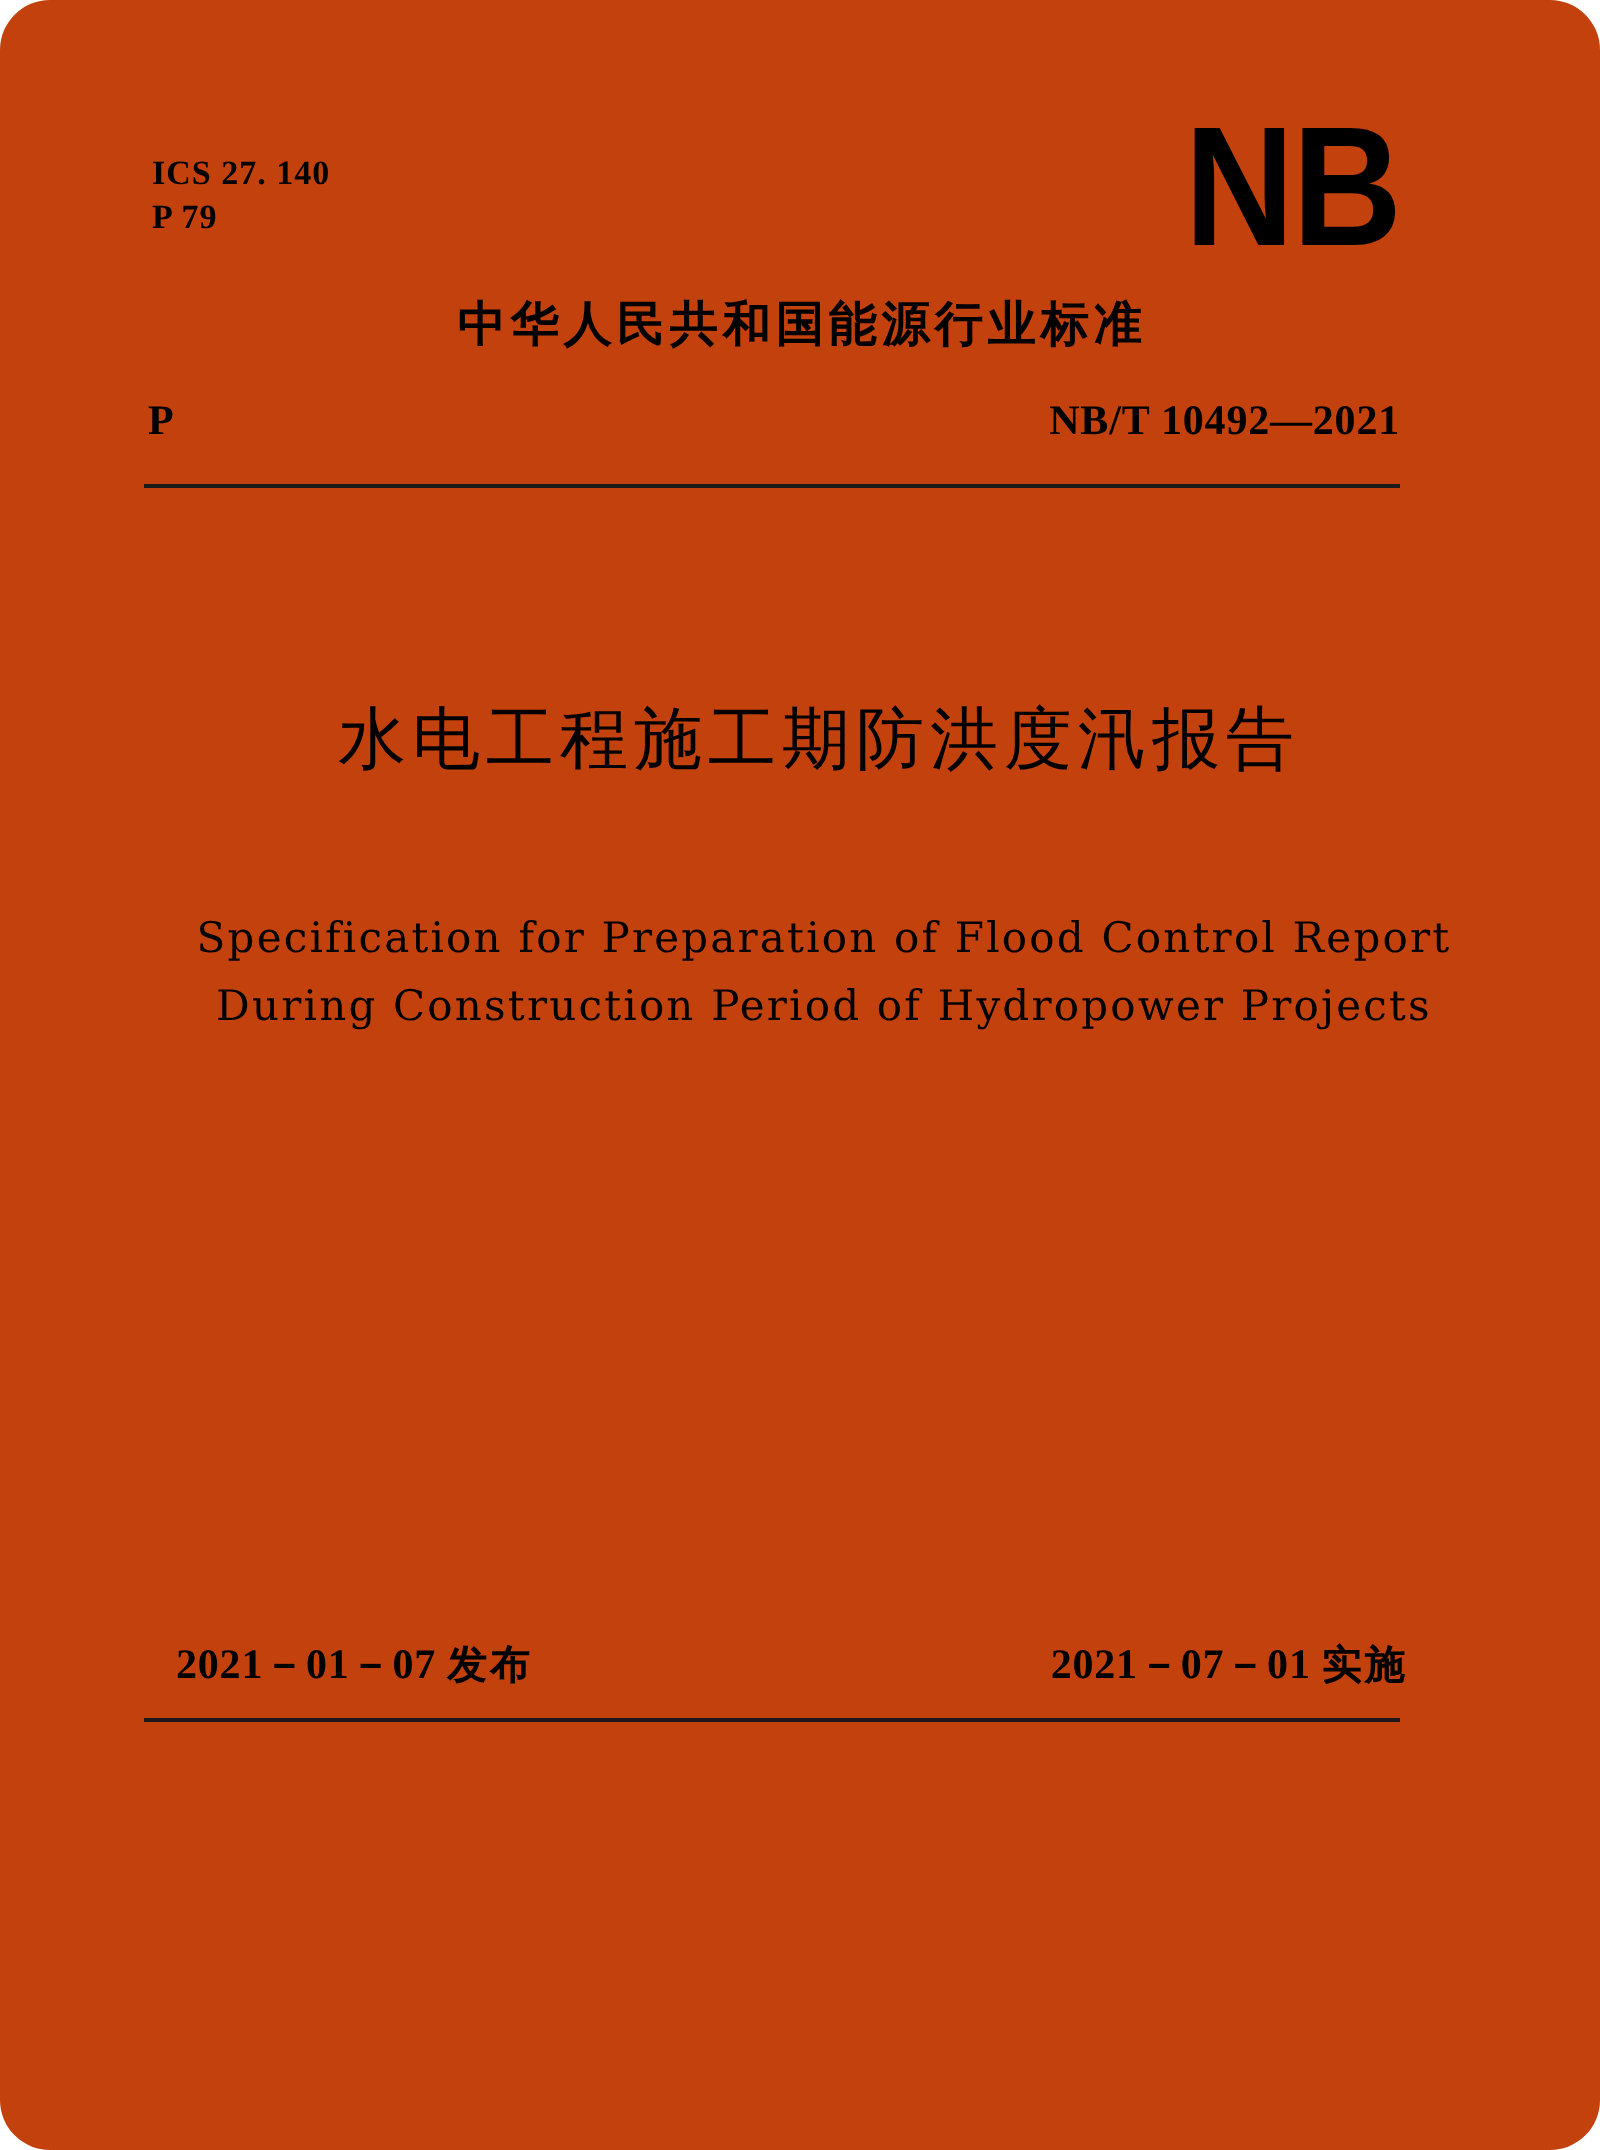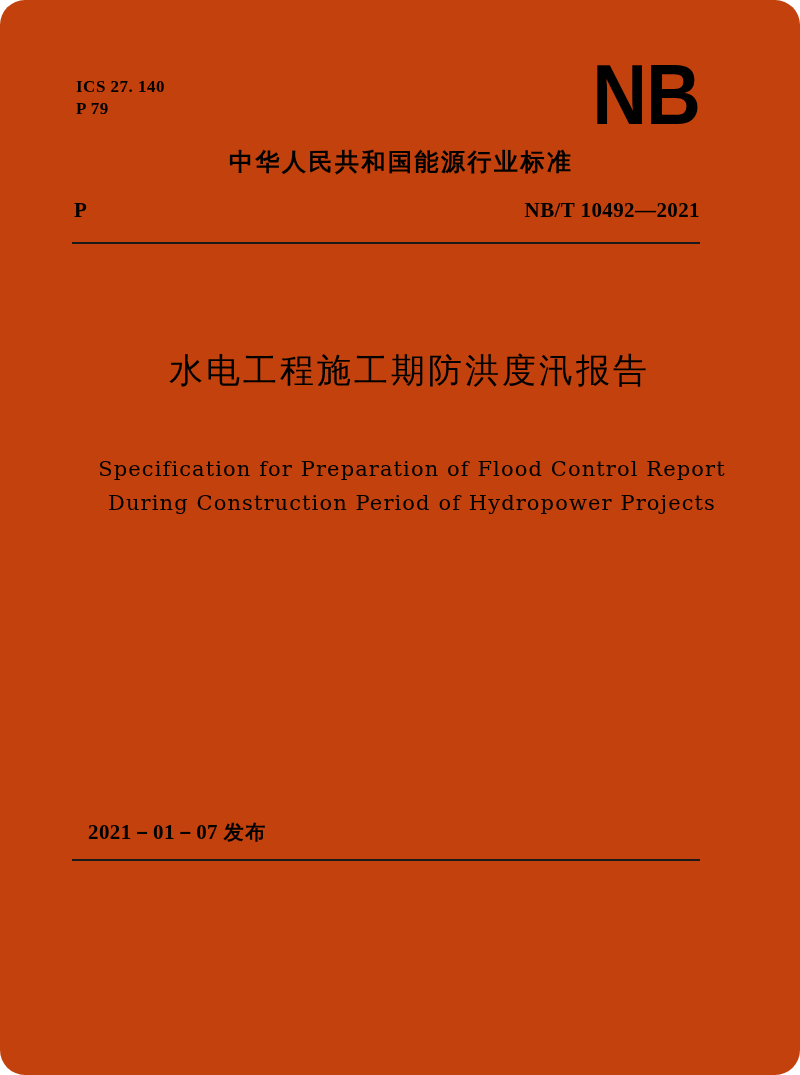--- a/index.html
+++ b/index.html
@@ -188,18 +188,19 @@
     <span class="tl">水电工程施工期防洪度汛报告</span>
   </div>
 
   <div class="title-en">
     <span class="el">Specification for Preparation of Flood Control Report</span>
     <span class="el">During Construction Period of Hydropower Projects</span>
   </div>
 
   <div class="date-row">
     <span class="date-item"><span>2021－01－07 </span><span class="cn-sfx">发布</span></span>
+    <span class="date-item"><span>2021－07－01 </span><span class="cn-sfx">实施</span></span>
   </div>
 
   <div class="rule rule-bottom"></div>
 
 
 </div>
 
 </body></html>

